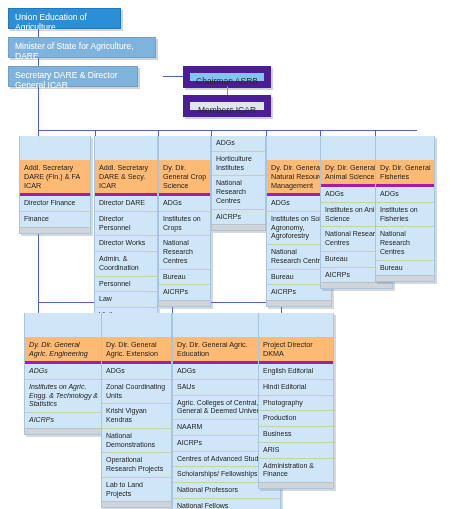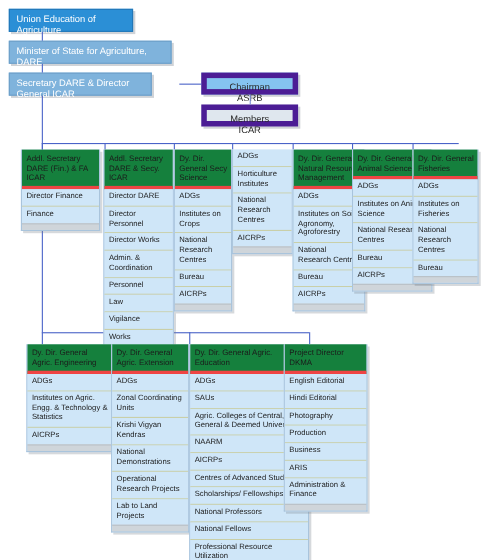--- a/index.html
+++ b/index.html
@@ -26,50 +26,51 @@
   }
   .topbox.dark{background:#2b8fd6;border-color:#2277b8;}
   .topbox.mid{background:#7fb3dc;border-color:#6d9fc8;}
 
   .sidebox{
     position:absolute;
     box-sizing:border-box;
     font-size:8.5px;
     line-height:1.15;
     text-align:center;
-    padding:4px 16px;
-    border:5px solid #4c1d95;
+    padding:4px 4px;
+    border:7px solid #4c1d95;
     box-shadow:2px 2px 0 rgba(120,130,140,.35);
   }
   .sidebox.chair{background:#85c3f0;color:#2a2a2a;}
   .sidebox.mem{background:#dfe7ee;color:#2a2a2a;}
 
   
   .line{position:absolute;background:#4a63c8;}
   .vline{width:1px;}
   .hline{height:1px;}
 
   
   .col{
     position:absolute;
     box-sizing:border-box;
     border:1px solid #a9c4dc;
     border-top:none;
     background:#cfe6f8;
     box-shadow:2px 2px 0 rgba(120,130,140,.30);
   }
   .col .head{
-    background:#15803d;
+    background:#fdba74;
     color:#1b1b1b;
     font-size:7.2px;
     line-height:1.25;
     padding:3px 3px 3px 4px;
-    border-bottom:3px solid #ef4444;
+    border-bottom:3px solid #a21caf;
     min-height:26px;
     box-sizing:border-box;
+    margin-top:24px;
   }
   .col .items{padding:0;}
   .col .item{
     font-size:7px;
     line-height:1.25;
     color:#1b1b1b;
     padding:3px 3px 3px 4px;
     border-bottom:1px solid #c9cfa8;
     background:#cfe6f8;
   }
@@ -149,21 +150,21 @@
       <div class="item">Personnel</div>
       <div class="item">Law</div>
       <div class="item">Vigilance</div>
       <div class="item">Works</div>
       <div class="item">Publisity &amp; PR</div>
     </div>
     <div class="foot"></div>
   </div>
 
   <div class="col" style="left:158px;top:136px;width:53px;">
-    <div class="head">Dy. Dir. General Secy Science</div>
+    <div class="head">Dy. Dir. General Crop Science</div>
     <div class="items">
       <div class="item">ADGs</div>
       <div class="item">Institutes on Crops</div>
       <div class="item">National Research Centres</div>
       <div class="item">Bureau</div>
       <div class="item">AICRPs</div>
     </div>
     <div class="foot"></div>
   </div>
 
@@ -205,21 +206,21 @@
     <div class="head">Dy. Dir. General Fisheries</div>
     <div class="items">
       <div class="item">ADGs</div>
       <div class="item">Institutes on Fisheries</div>
       <div class="item">National Research Centres</div>
       <div class="item">Bureau</div>
     </div>
     <div class="foot"></div>
   </div>
 
-  <div class="col" style="left:24px;top:313px;width:79px;">
+  <div class="col" style="left:24px;top:313px;width:79px;font-style:italic;">
     <div class="head">Dy. Dir. General Agric. Engineering</div>
     <div class="items">
       <div class="item">ADGs</div>
       <div class="item">Institutes on Agric. Engg. &amp; Technology &amp; Statistics</div>
       <div class="item">AICRPs</div>
     </div>
     <div class="foot"></div>
   </div>
 
   <div class="col" style="left:101px;top:313px;width:71px;">

